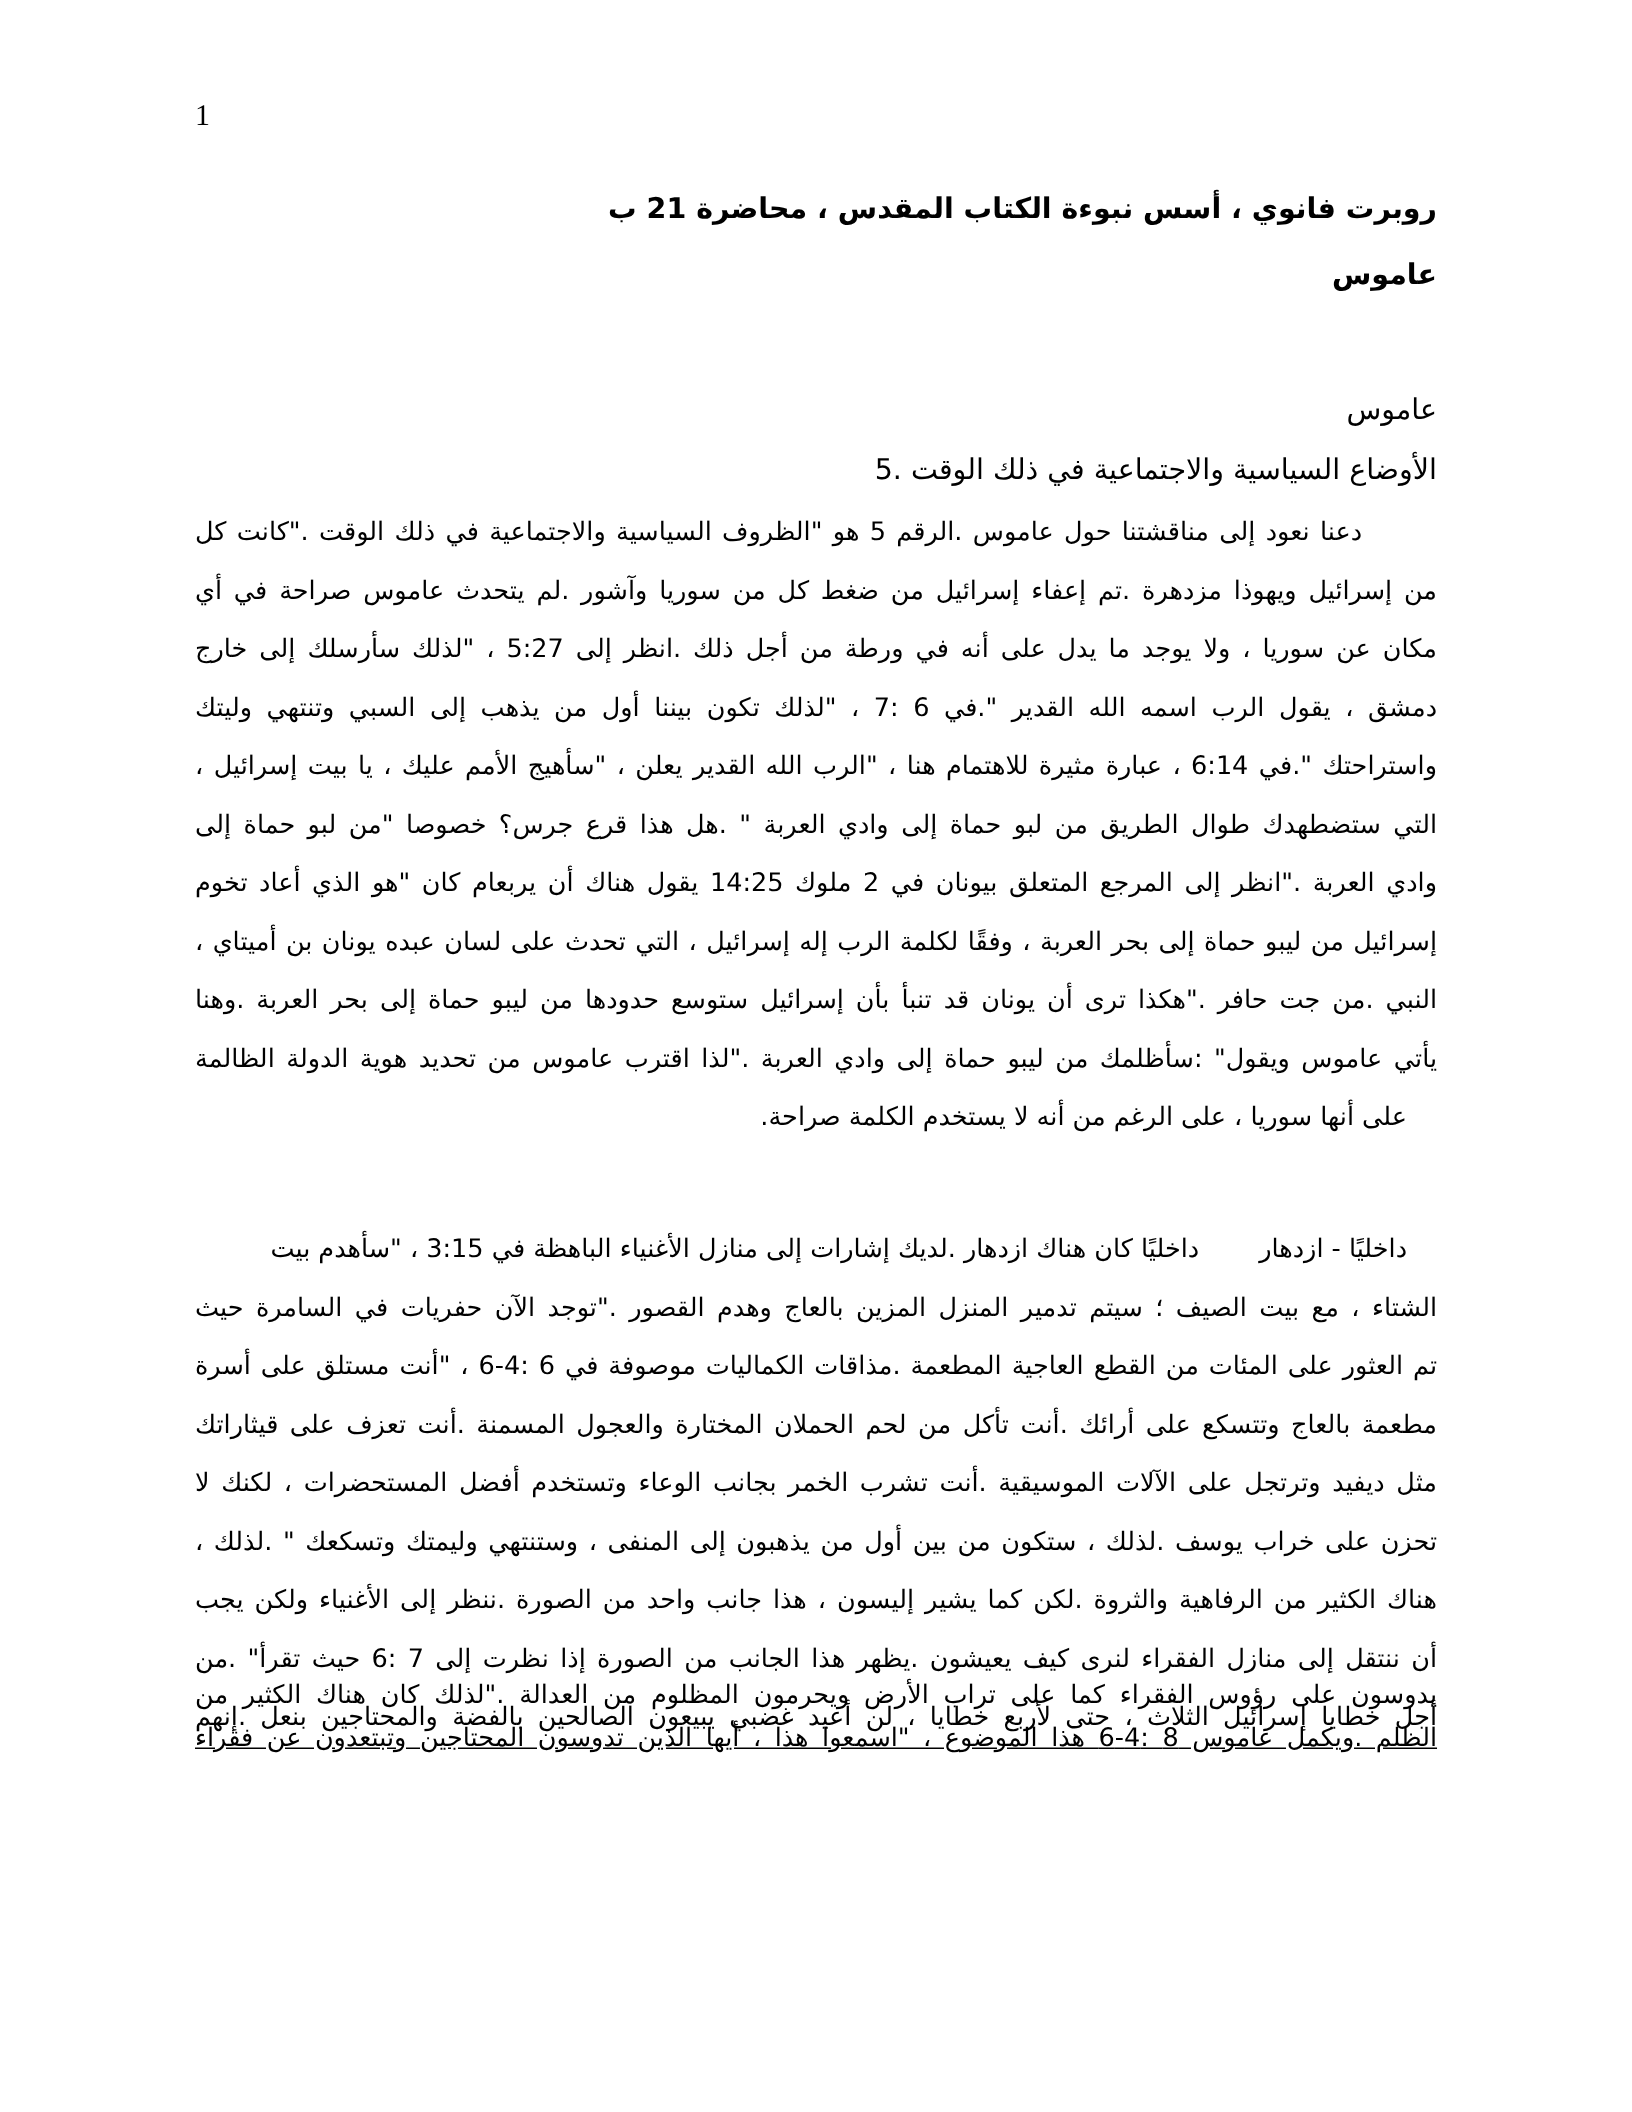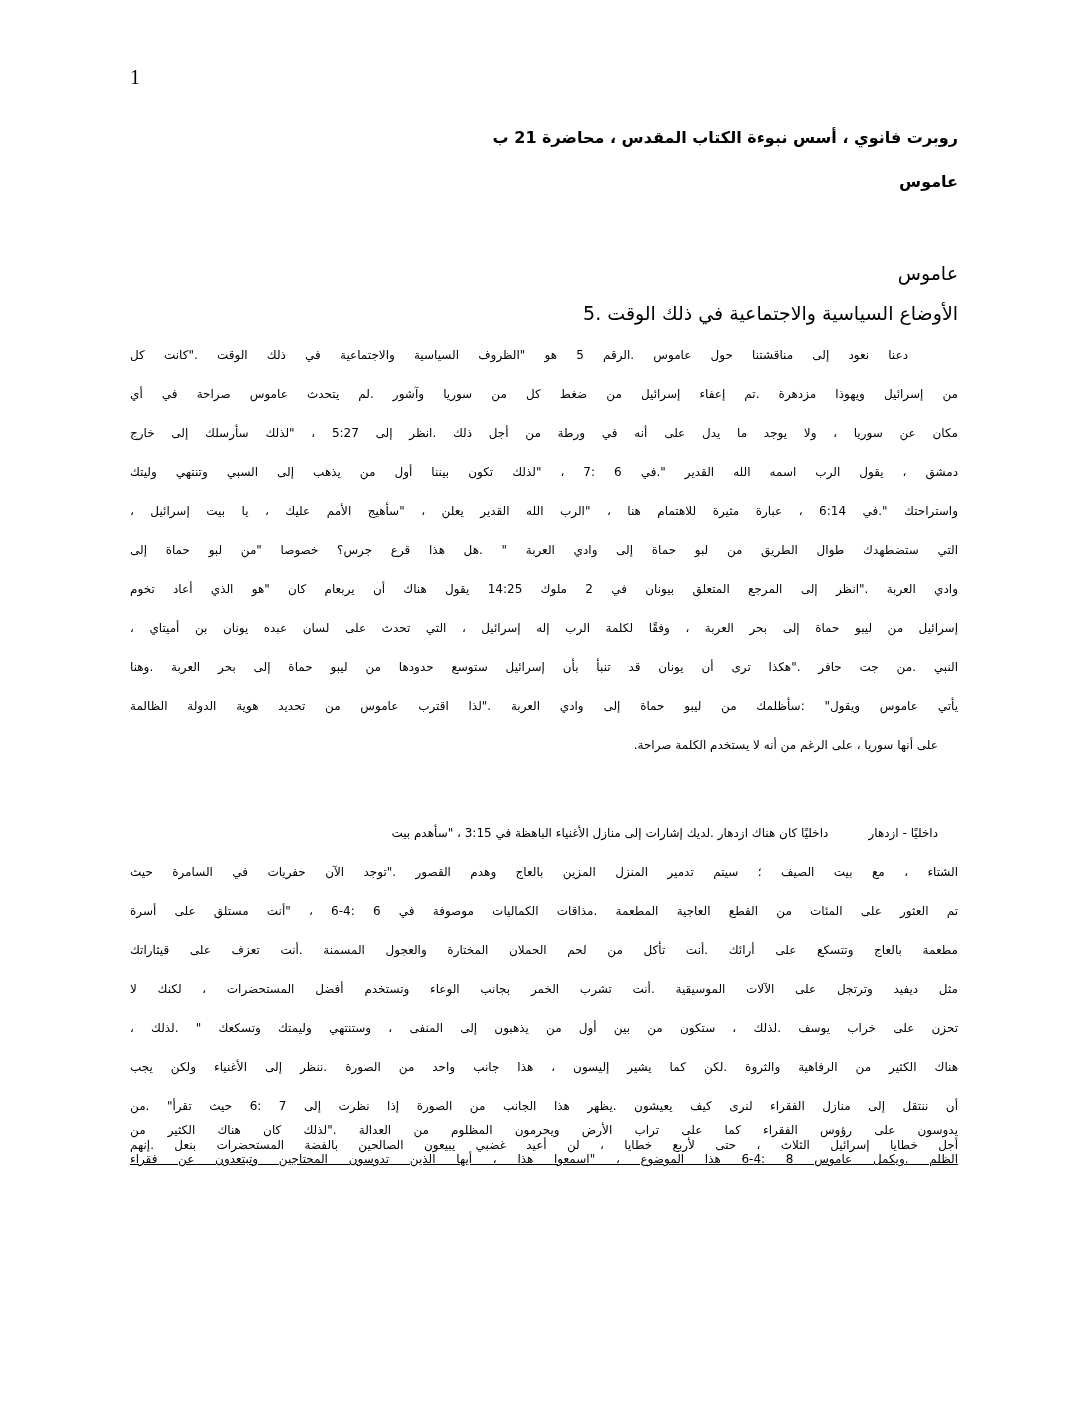--- a/index.html
+++ b/index.html
@@ -1,21 +1,21 @@
 <!DOCTYPE html>
 <html><head>
 <meta charset="utf-8">
 <style>
   html, body { margin: 0; padding: 0; background: #ffffff; }
   body { width: 1088px; height: 1408px; position: relative; overflow: hidden;
          font-family: "DejaVu Sans", "Liberation Sans", sans-serif; color: #000; }
   .page-number { position: absolute; left: 130px; top: 66px; font-family: "Liberation Serif", serif; font-size: 20px; }
-  .title { position: absolute; right: 130px; direction: rtl; text-align: right; font-weight: bold; font-size: 16px; white-space: nowrap; }
+  .title { position: absolute; right: 130px; direction: rtl; text-align: right; font-weight: bold; font-size: 19px; white-space: nowrap; }
   .heading { position: absolute; right: 130px; direction: rtl; text-align: right; font-size: 19px; white-space: nowrap; }
-  .line { position: absolute; left: 130px; right: 130px; direction: rtl; font-size: 12px; white-space: nowrap; height: 30px; line-height: 30px; }
+  .line { position: absolute; left: 130px; right: 130px; direction: rtl; font-size: 17px; white-space: nowrap; height: 30px; line-height: 30px; }
   .justify { text-align: justify; text-align-last: justify; }
   .last { text-align: center; text-align-last: right; }
   .indent { padding-right: 50px; }
   .gap { display: inline-block; width: 40px; }
 </style>
 </head>
 <body>
 
 <div class="page-number">1</div>
 
@@ -26,33 +26,33 @@
 <div class="heading" style="top:302px;">الأوضاع السياسية والاجتماعية في ذلك الوقت .5</div>
 
 <div>
   <div class="line justify indent" style="top:340px;">دعنا نعود إلى مناقشتنا حول عاموس .الرقم 5 هو "الظروف السياسية والاجتماعية في ذلك الوقت ."كانت كل</div>
   <div class="line justify" style="top:379px;">من إسرائيل ويهوذا مزدهرة .تم إعفاء إسرائيل من ضغط كل من سوريا وآشور .لم يتحدث عاموس صراحة في أي</div>
   <div class="line justify" style="top:418px;">مكان عن سوريا ، ولا يوجد ما يدل على أنه في ورطة من أجل ذلك .انظر إلى 5:27 ، "لذلك سأرسلك إلى خارج</div>
   <div class="line justify" style="top:457px;">دمشق ، يقول الرب اسمه الله القدير ".في 6 :7 ، "لذلك تكون بيننا أول من يذهب إلى السبي وتنتهي وليتك</div>
   <div class="line justify" style="top:496px;">واستراحتك ".في 6:14 ، عبارة مثيرة للاهتمام هنا ، "الرب الله القدير يعلن ، "سأهيج الأمم عليك ، يا بيت إسرائيل ،</div>
   <div class="line justify" style="top:535px;">التي ستضطهدك طوال الطريق من لبو حماة إلى وادي العربة " .هل هذا قرع جرس؟ خصوصا "من لبو حماة إلى</div>
   <div class="line justify" style="top:574px;">وادي العربة ."انظر إلى المرجع المتعلق بيونان في 2 ملوك 14:25 يقول هناك أن يربعام كان "هو الذي أعاد تخوم</div>
-  <div class="line justify" style="top:613px;">إسرائيل من ليبو حماة إلى بحر العربة ، وفقًا لكلمة الرب إله إسرائيل ، التي تحدث على لسان عبده يونان بن أميتاي ،</div>
+  <div class="line justify" style="top:613px;font-family:Liberation Serif, serif;">إسرائيل من ليبو حماة إلى بحر العربة ، وفقًا لكلمة الرب إله إسرائيل ، التي تحدث على لسان عبده يونان بن أميتاي ،</div>
   <div class="line justify" style="top:652px;">النبي .من جت حافر ."هكذا ترى أن يونان قد تنبأ بأن إسرائيل ستوسع حدودها من ليبو حماة إلى بحر العربة .وهنا</div>
   <div class="line justify" style="top:691px;">يأتي عاموس ويقول" :سأظلمك من ليبو حماة إلى وادي العربة ."لذا اقترب عاموس من تحديد هوية الدولة الظالمة</div>
   <div class="line last" style="top:730px; right:150px;">على أنها سوريا ، على الرغم من أنه لا يستخدم الكلمة صراحة.</div>
 </div>
 
 <div>
   <div class="line" style="top:818px; right:150px; left:150px; text-align:right;">
     <span>داخليًا - ازدهار</span><span class="gap"></span><span>داخليًا كان هناك ازدهار .لديك إشارات إلى منازل الأغنياء الباهظة في 3:15 ، "سأهدم بيت</span>
   </div>
   <div class="line justify" style="top:857px;">الشتاء ، مع بيت الصيف ؛ سيتم تدمير المنزل المزين بالعاج وهدم القصور ."توجد الآن حفريات في السامرة حيث</div>
   <div class="line justify" style="top:896px;">تم العثور على المئات من القطع العاجية المطعمة .مذاقات الكماليات موصوفة في 6 :4-6 ، "أنت مستلق على أسرة</div>
   <div class="line justify" style="top:935px;">مطعمة بالعاج وتتسكع على أرائك .أنت تأكل من لحم الحملان المختارة والعجول المسمنة .أنت تعزف على قيثاراتك</div>
   <div class="line justify" style="top:974px;">مثل ديفيد وترتجل على الآلات الموسيقية .أنت تشرب الخمر بجانب الوعاء وتستخدم أفضل المستحضرات ، لكنك لا</div>
   <div class="line justify" style="top:1013px;">تحزن على خراب يوسف .لذلك ، ستكون من بين أول من يذهبون إلى المنفى ، وستنتهي وليمتك وتسكعك " .لذلك ،</div>
   <div class="line justify" style="top:1052px;">هناك الكثير من الرفاهية والثروة .لكن كما يشير إليسون ، هذا جانب واحد من الصورة .ننظر إلى الأغنياء ولكن يجب</div>
   <div class="line justify" style="top:1091px;">أن ننتقل إلى منازل الفقراء لنرى كيف يعيشون .يظهر هذا الجانب من الصورة إذا نظرت إلى 7 :6 حيث تقرأ" .من</div>
-  <div class="line justify" style="top:1130px;">أجل خطايا إسرائيل الثلاث ، حتى لأربع خطايا ، لن أعيد غضبي يبيعون الصالحين بالفضة المستحضرات بنعل .إنهم</div>
+  <div class="line justify" style="top:1130px;">أجل خطايا إسرائيل الثلاث ، حتى لأربع خطايا ، لن أعيد غضبي يبيعون الصالحين بالفضة والمحتاجين بنعل .إنهم</div>
   <div class="line justify" style="top:1115px;">يدوسون على رؤوس الفقراء كما على تراب الأرض ويحرمون المظلوم من العدالة ."لذلك كان هناك الكثير من</div>
   <div class="line justify" style="top:1144px;text-decoration:underline;">الظلم .ويكمل عاموس 8 :4-6 هذا الموضوع ، "اسمعوا هذا ، أيها الذين تدوسون المحتاجين وتبتعدون عن فقراء</div>
 </div>
 
 </body></html>

